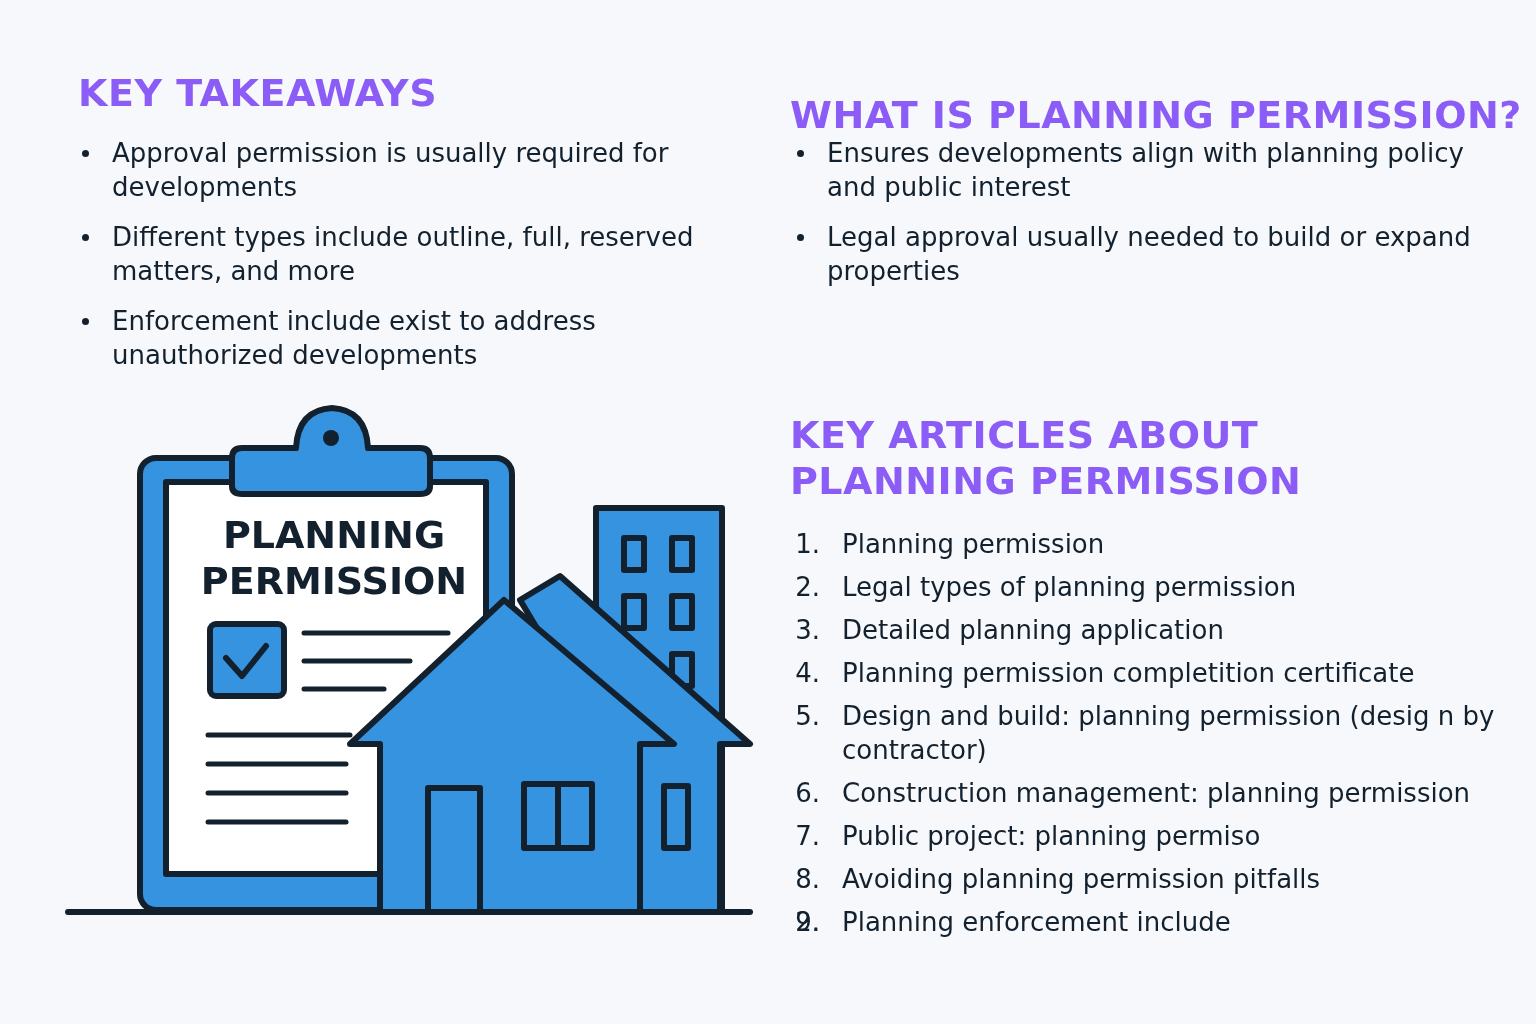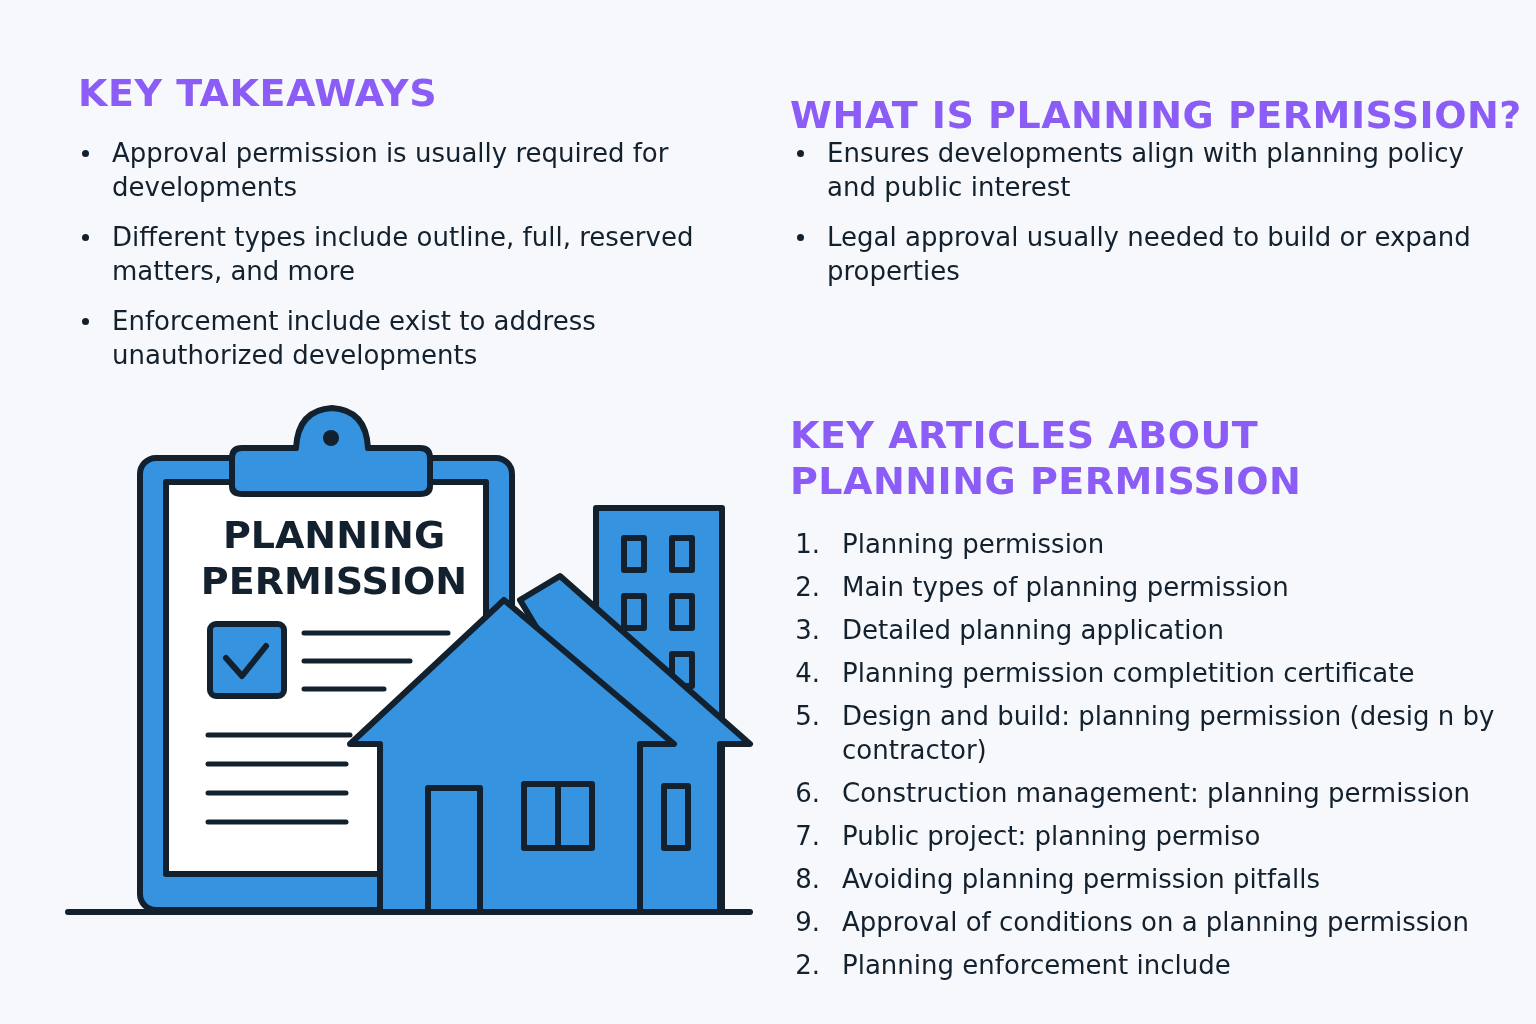--- a/index.html
+++ b/index.html
@@ -57,28 +57,28 @@
   </ul>
 </section>
 
 <section>
   <h2 class="heading" style="left:790px; top:412px;">
     <span style="display:block">KEY ARTICLES ABOUT</span>
     <span style="display:block">PLANNING PERMISSION</span>
   </h2>
   <ol class="articles" style="left:786px; top:527px; width:720px;">
     <li><span class="num">1.</span><span>Planning permission</span></li>
-    <li><span class="num">2.</span><span>Main types of planning permission</span></li>
+    <li><span class="num">2.</span><span>Legal types of planning permission</span></li>
     <li><span class="num">3.</span><span>Detailed planning application</span></li>
     <li><span class="num">4.</span><span>Planning permission completition certificate</span></li>
     <li><span class="num">5.</span><span>Design and build: planning permission (desig n by contractor)</span></li>
     <li><span class="num">6.</span><span>Construction management: planning permission</span></li>
     <li><span class="num">7.</span><span>Public project: planning permiso</span></li>
     <li><span class="num">8.</span><span>Avoiding planning permission pitfalls</span></li>
-    <li><span class="num">9.</span><span>Approval of conditions on a planning permission</span></li>
+    <li><span class="num">9.</span></li>
     <li><span class="num">2.</span><span>Planning enforcement include</span></li>
   </ol>
 </section>
 
 <svg id="illustration" width="700" height="530" viewBox="0 0 700 530" xmlns="http://www.w3.org/2000/svg">
   <g stroke="#13202e" stroke-width="6" stroke-linejoin="round" stroke-linecap="round">
 
     <g>
       <rect x="80" y="58" width="372" height="452" rx="16" fill="#3593e0"></rect>
       <rect x="106" y="82" width="320" height="392" fill="#ffffff"></rect>

